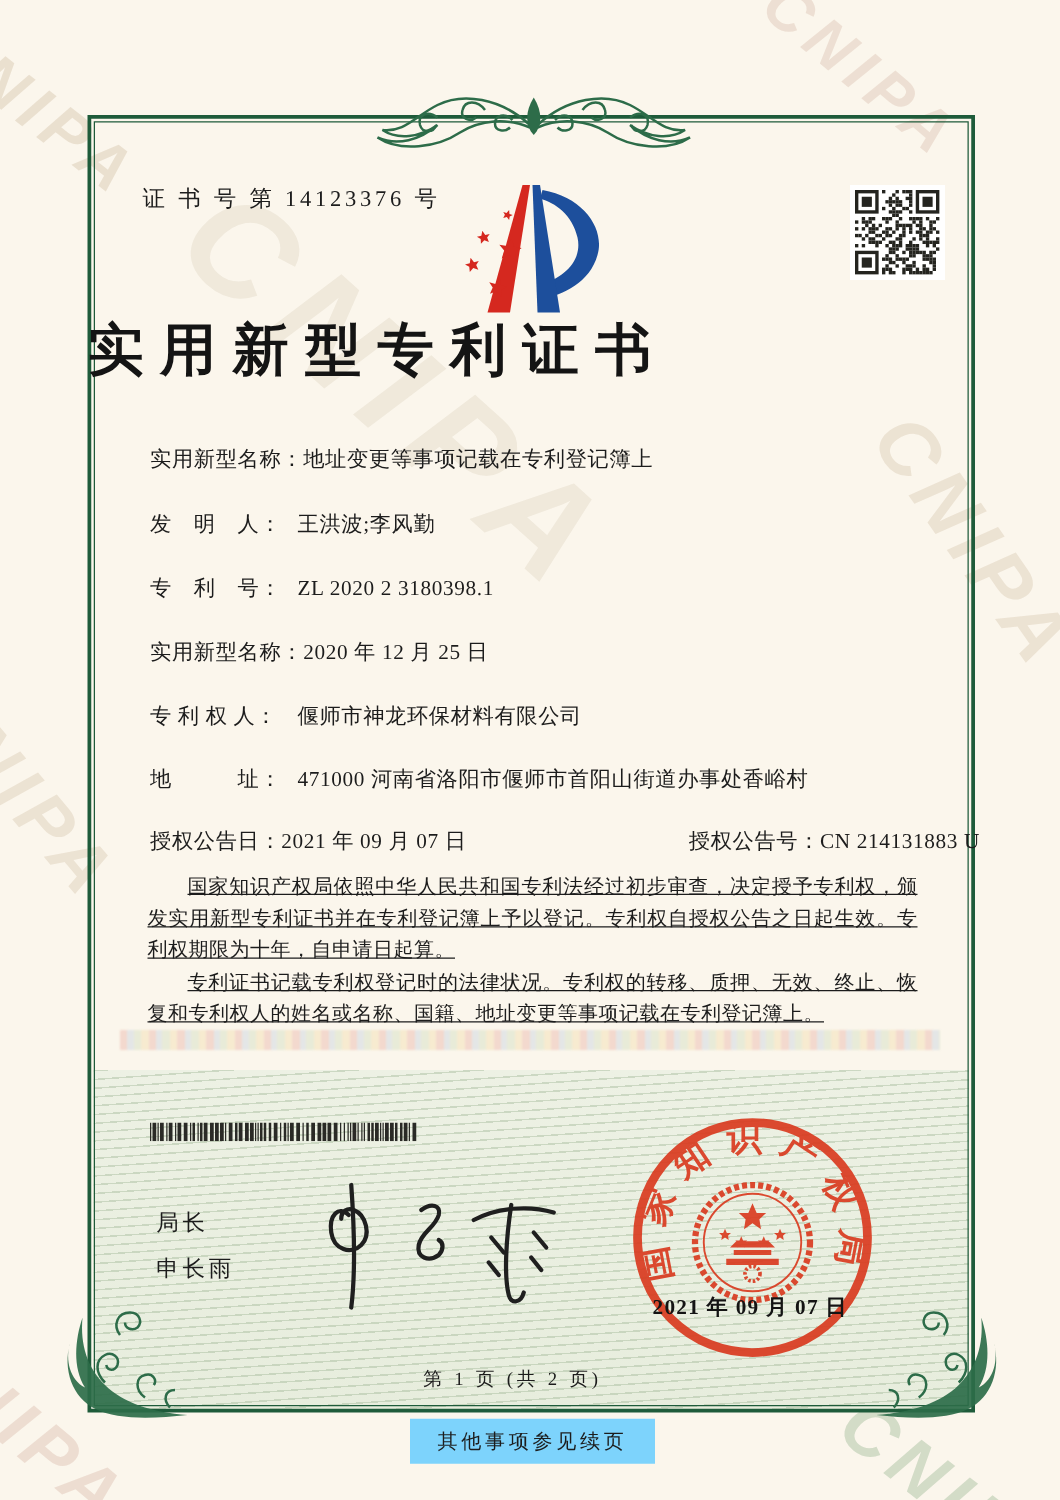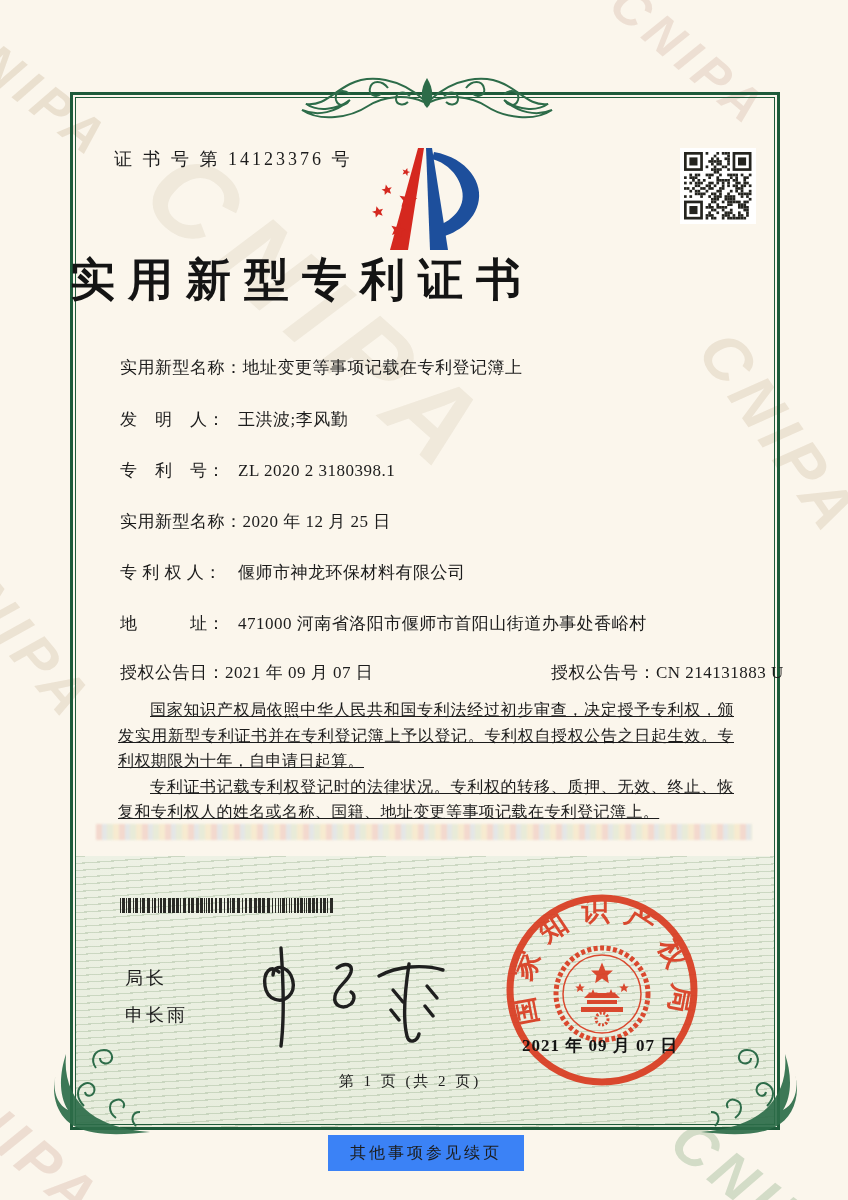--- a/index.html
+++ b/index.html
@@ -61,26 +61,26 @@
   }
   .barcode{position:absolute;left:120px;top:898px;}
   .director{position:absolute;left:125px;font-size:18px;letter-spacing:3px;}
   .signature{position:absolute;left:245px;top:942px;}
   .seal{position:absolute;left:502px;top:890px;}
   .sealdate{
     position:absolute;left:522px;top:1034px;width:165px;font-size:17px;
     font-weight:700;letter-spacing:1px;color:#141414;white-space:nowrap;
   }
   .pagenote{
-    position:absolute;left:70px;top:1072px;width:680px;text-align:center;
+    position:absolute;left:70px;top:1094px;width:680px;text-align:center;
     font-size:15px;letter-spacing:3px;
   }
   .contnote{
     position:absolute;left:328px;top:1135px;width:196px;height:36px;
-    background:#3b82f6;display:flex;align-items:center;justify-content:center;
+    background:#7dd3fc;display:flex;align-items:center;justify-content:center;
     font-size:16px;letter-spacing:3px;
   }
   .orn{position:absolute;}
 </style>
 </head>
 <body>
 
 <div class="page">
 
   <div class="wm wm-tl">CNIPA</div>

